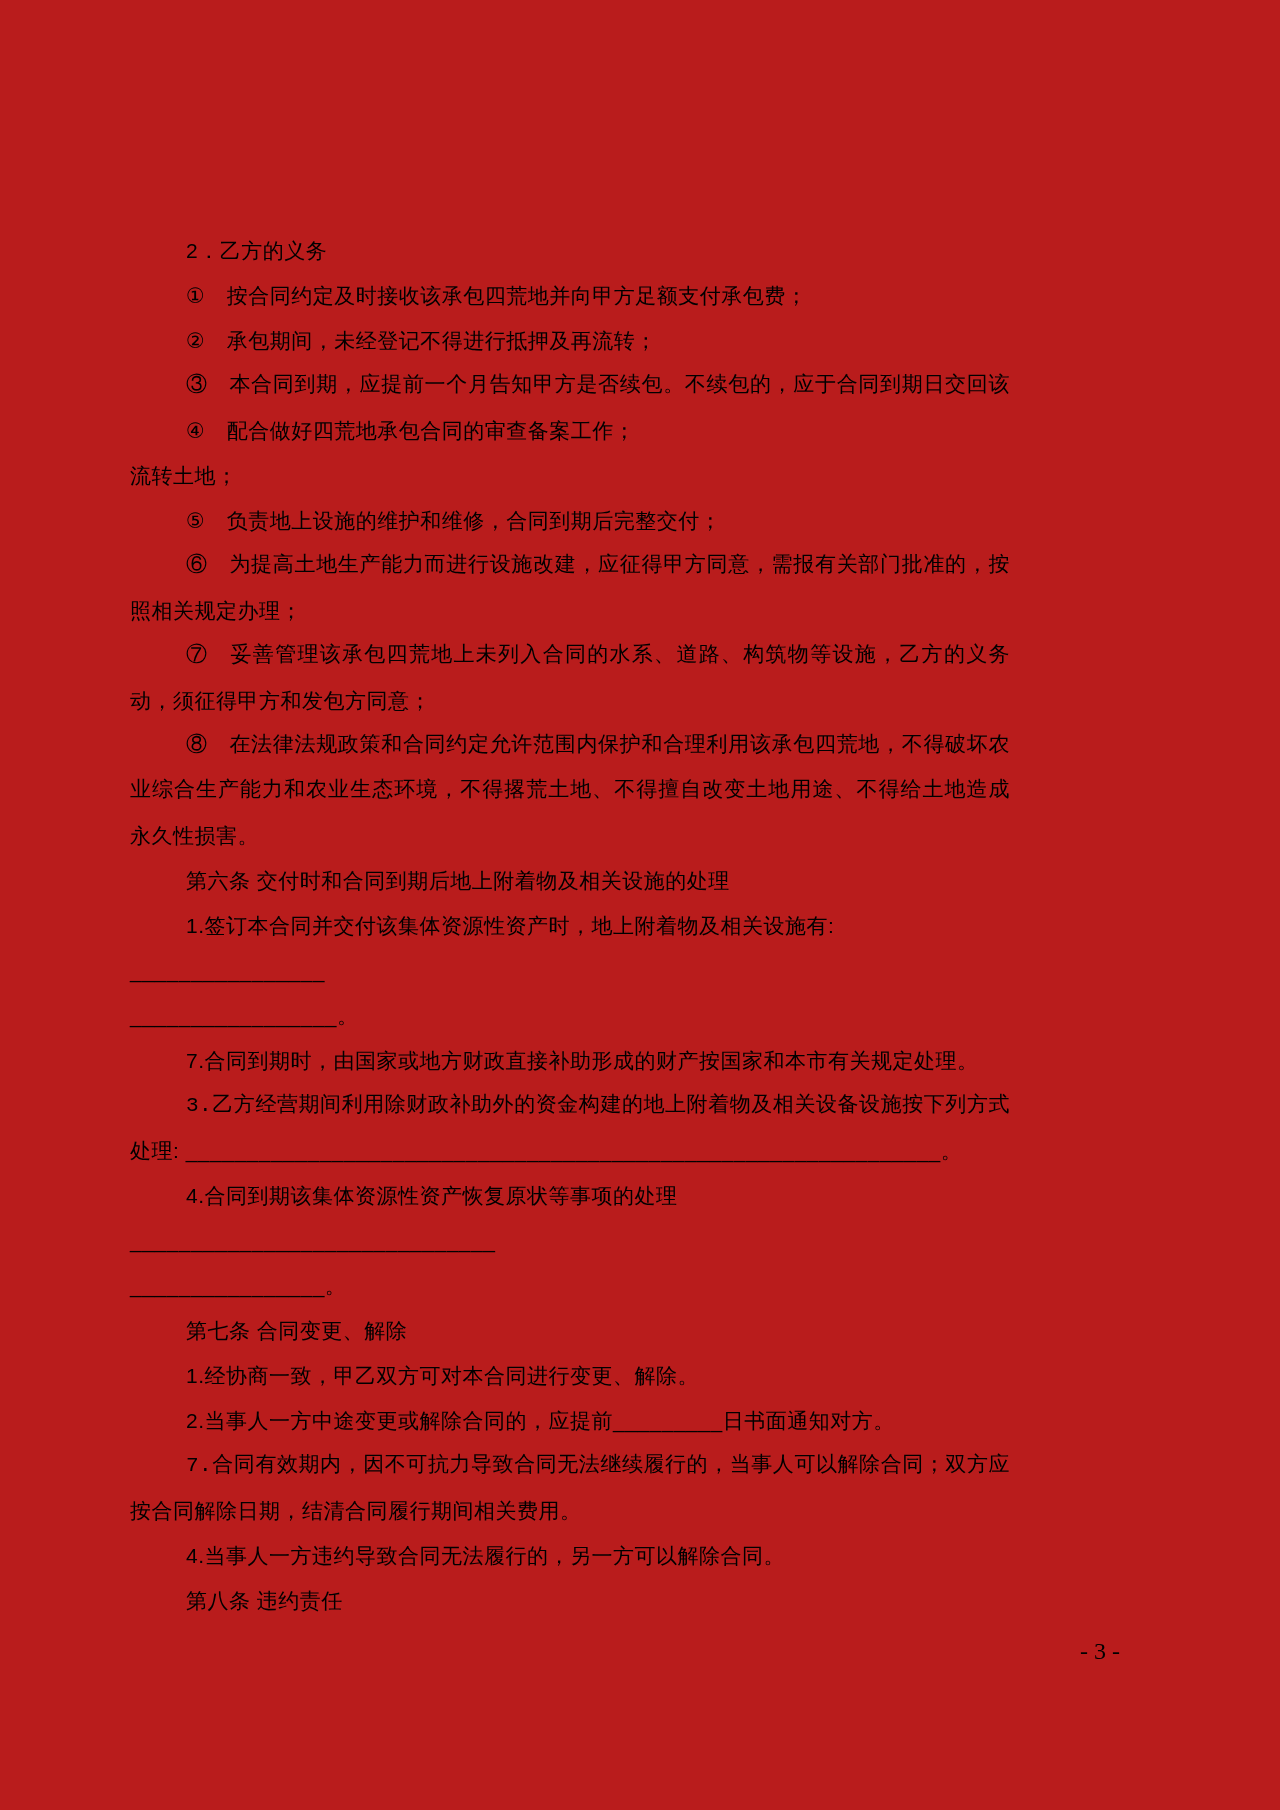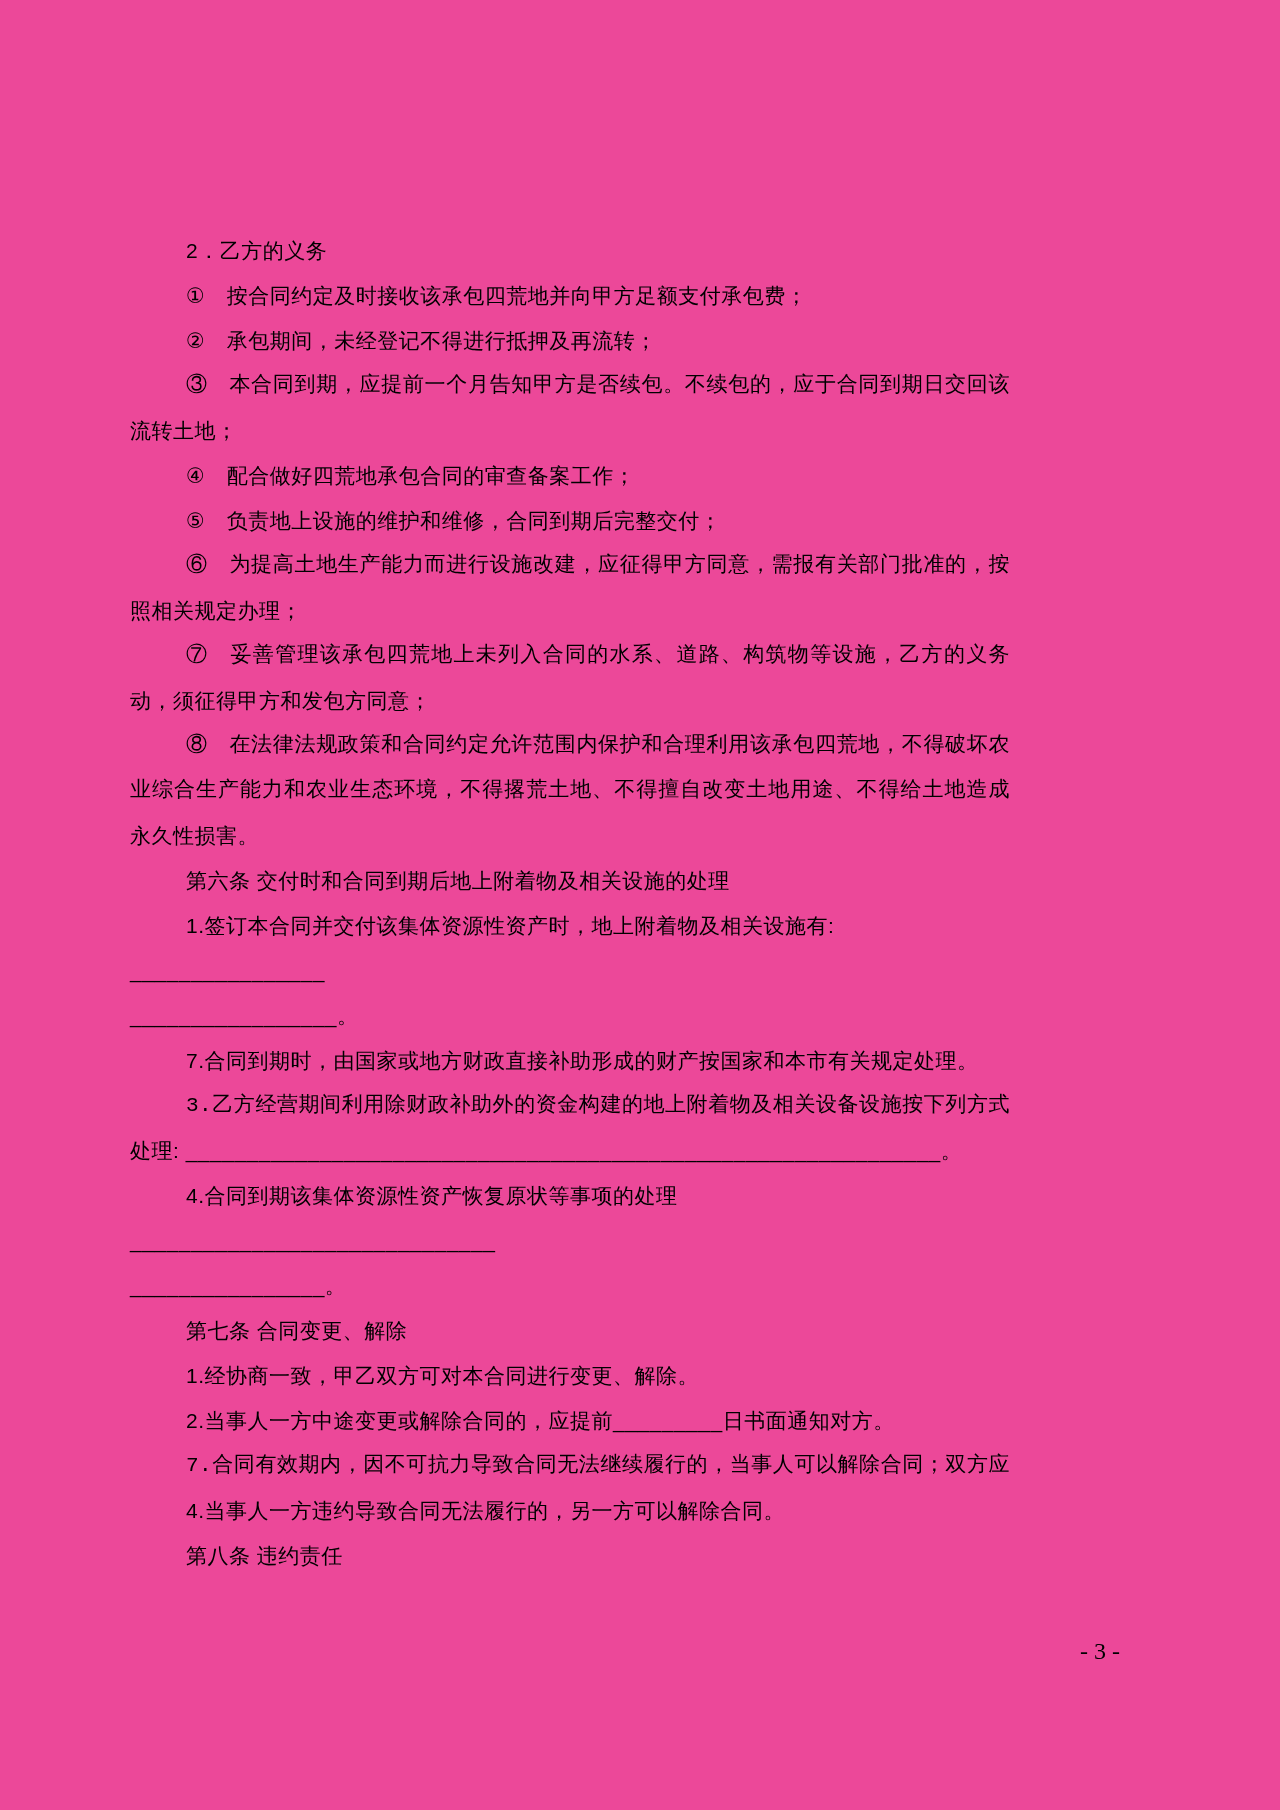--- a/index.html
+++ b/index.html
@@ -4,21 +4,21 @@
 <style>
   html, body {
     margin: 0;
     padding: 0;
     background: #ffffff;
   }
   .page {
     position: relative;
     width: 1280px;
     height: 1810px;
-    background: #ec4899;
+    background: #b91c1c;
     color: #000000;
     font-family: "Liberation Sans", "DejaVu Sans", sans-serif;
     overflow: hidden;
   }
   .content {
     position: absolute;
     left: 130px;
     top: 228px;
     width: 880px;
   }
@@ -52,39 +52,40 @@
 </style>
 </head>
 <body>
 
 <div class="page">
   <div class="content">
     <div class="line indent">2．乙方的义务</div>
     <div class="line indent">①　按合同约定及时接收该承包四荒地并向甲方足额支付承包费；</div>
     <div class="line indent">②　承包期间，未经登记不得进行抵押及再流转；</div>
     <div class="line indent fill">③　本合同到期，应提前一个月告知甲方是否续包。不续包的，应于合同到期日交回该</div>
+    <div class="line indent">④　配合做好四荒地承包合同的审查备案工作；</div>
     <div class="line">流转土地；</div>
-    <div class="line indent">④　配合做好四荒地承包合同的审查备案工作；</div>
     <div class="line indent">⑤　负责地上设施的维护和维修，合同到期后完整交付；</div>
     <div class="line indent fill">⑥　为提高土地生产能力而进行设施改建，应征得甲方同意，需报有关部门批准的，按</div>
     <div class="line">照相关规定办理；</div>
     <div class="line indent fill">⑦　妥善管理该承包四荒地上未列入合同的水系、道路、构筑物等设施，乙方的义务</div>
     <div class="line">动，须征得甲方和发包方同意；</div>
     <div class="line indent fill">⑧　在法律法规政策和合同约定允许范围内保护和合理利用该承包四荒地，不得破坏农</div>
     <div class="line fill">业综合生产能力和农业生态环境，不得撂荒土地、不得擅自改变土地用途、不得给土地造成</div>
     <div class="line">永久性损害。</div>
     <div class="line indent heading">第六条 交付时和合同到期后地上附着物及相关设施的处理</div>
     <div class="line indent">1.签订本合同并交付该集体资源性资产时，地上附着物及相关设施有: ________________</div>
     <div class="line">_________________。</div>
     <div class="line indent">7.合同到期时，由国家或地方财政直接补助形成的财产按国家和本市有关规定处理。</div>
     <div class="line indent fill">3.乙方经营期间利用除财政补助外的资金构建的地上附着物及相关设备设施按下列方式</div>
     <div class="line">处理: ______________________________________________________________。</div>
     <div class="line indent">4.合同到期该集体资源性资产恢复原状等事项的处理 ______________________________</div>
     <div class="line">________________。</div>
     <div class="line indent heading">第七条 合同变更、解除</div>
     <div class="line indent">1.经协商一致，甲乙双方可对本合同进行变更、解除。</div>
     <div class="line indent">2.当事人一方中途变更或解除合同的，应提前_________日书面通知对方。</div>
     <div class="line indent fill">7.合同有效期内，因不可抗力导致合同无法继续履行的，当事人可以解除合同；双方应</div>
+    <div class="line">按合同解除日期，结清合同履行期间相关费用。</div>
     <div class="line indent">4.当事人一方违约导致合同无法履行的，另一方可以解除合同。</div>
     <div class="line indent heading">第八条 违约责任</div>
   </div>
   <div class="page-number">- 3 -</div>
 </div>
 
 </body></html>

